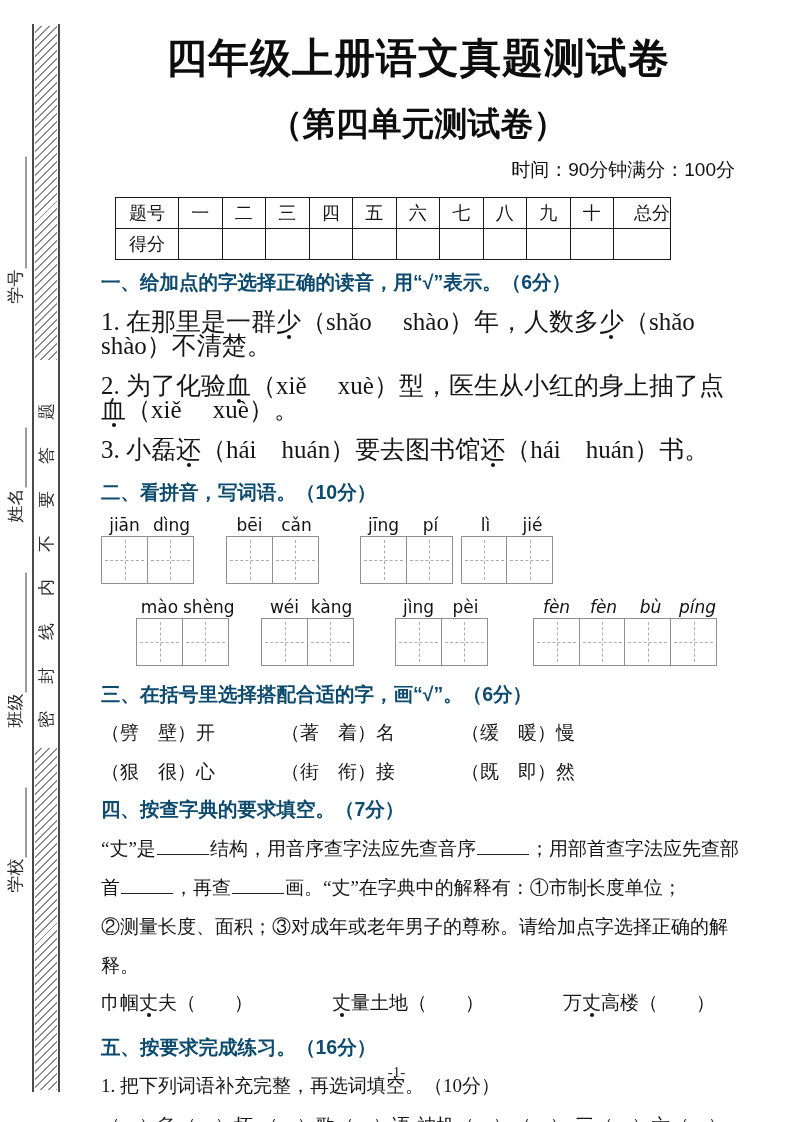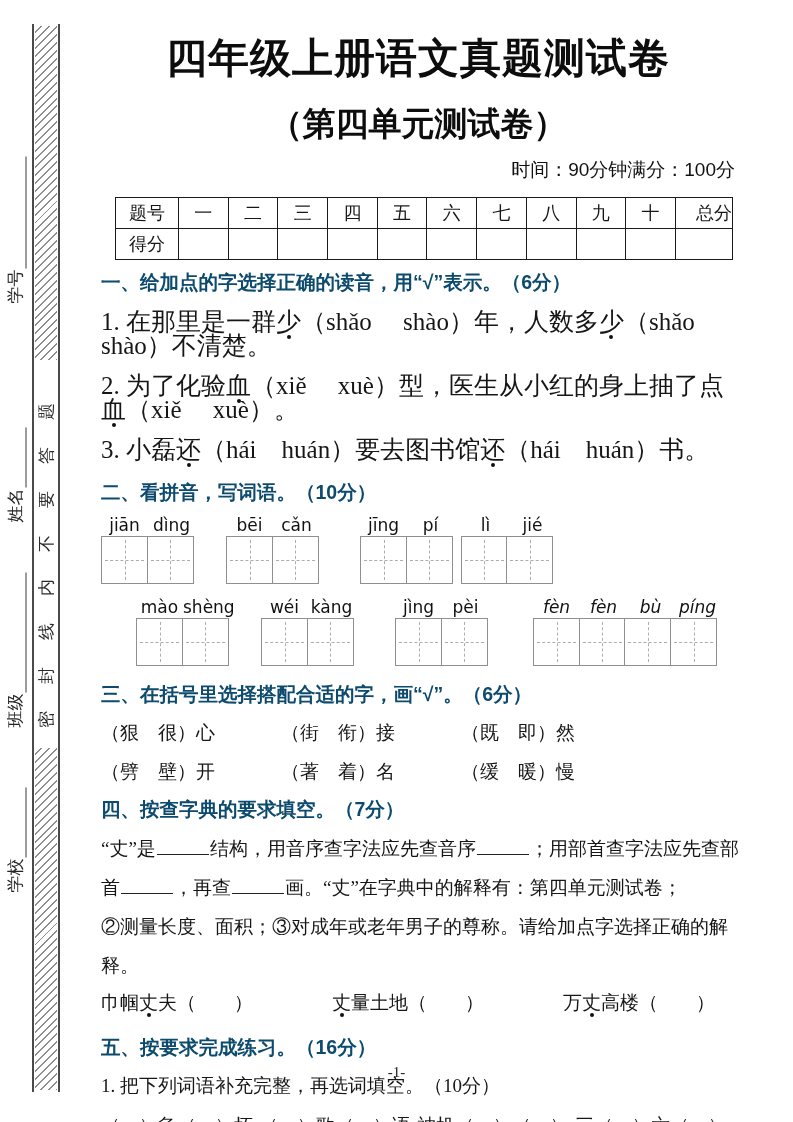--- a/index.html
+++ b/index.html
@@ -21,21 +21,21 @@
     display:flex;align-items:flex-end;white-space:nowrap;font-size:17px;color:#222;}
   .sf-line{display:inline-block;height:4px;border-bottom:1.5px solid #3a3a3a;margin-left:1px;}
   
   .content{position:absolute;left:101px;top:8px;width:634px;}
   .title{margin:26px 0 0 0;text-align:center;font-size:41px;line-height:48px;font-weight:900;
     letter-spacing:1px;font-family:"Liberation Sans","DejaVu Sans",sans-serif;color:#0d0d0d;}
   .subtitle{margin-top:22px;text-align:center;font-size:33px;line-height:40px;font-weight:800;
     font-family:"Liberation Sans","DejaVu Sans",sans-serif;color:#0d0d0d;}
   .meta{margin-top:15px;text-align:right;font-size:19px;line-height:22px;
     font-family:"Liberation Sans","DejaVu Sans",sans-serif;color:#111;}
-  table.score{margin:16px 0 0 14px;border-collapse:collapse;table-layout:fixed;width:618px;font-size:18px;}
+  table.score{margin:16px 0 0 14px;border-collapse:collapse;table-layout:fixed;width:556px;font-size:18px;}
   table.score td{border:1.5px solid #1b1b1b;text-align:center;height:30px;padding:0;}
   table.score td:first-child{width:62px;}
   table.score td:last-child{width:56px;text-align:right;}
   .sec-heading{font-size:19.5px;line-height:24px;font-weight:700;color:#0c4a6e;
     font-family:"Liberation Sans","DejaVu Sans",sans-serif;}
   #s1-heading{margin-top:10px;}
   #s2-heading{margin-top:18px;}
   #s3-heading{margin-top:16px;}
   #s4-heading{margin-top:13px;}
   #s5-heading{margin-top:20px;}
@@ -229,33 +229,33 @@
                 <div class="cell"></div>
               </div>
             </div>
           </div>
         </div>
       </div>
 
     <div class="sec-heading" id="s3-heading">三、在括号里选择搭配合适的字，画“√”。（6分）</div>
     <div id="s3-rows">
         <div class="pair-row">
+          <span class="pair">（劈　壁）开</span>
+          <span class="pair">（著　着）名</span>
+          <span class="pair">（缓　暖）慢</span>
+        </div>
+        <div class="pair-row">
           <span class="pair">（狠　很）心</span>
           <span class="pair">（街　衔）接</span>
           <span class="pair">（既　即）然</span>
         </div>
-        <div class="pair-row">
-          <span class="pair">（劈　壁）开</span>
-          <span class="pair">（著　着）名</span>
-          <span class="pair">（缓　暖）慢</span>
-        </div>
       </div>
 
     <div class="sec-heading" id="s4-heading">四、按查字典的要求填空。（7分）</div>
-    <div class="s4-para" id="s4-para"><span>“丈”是</span><span class="blank"></span><span>结构，用音序查字法应先查音序</span><span class="blank"></span><span>；用部首查字法应先查部</span><br><span>首</span><span class="blank"></span><span>，再查</span><span class="blank"></span><span>画。“丈”在字典中的解释有：第四单元测试卷；</span><br><span>②测量长度、面积；③对成年或老年男子的尊称。请给加点字选择正确的解释。</span></div>
+    <div class="s4-para" id="s4-para"><span>“丈”是</span><span class="blank"></span><span>结构，用音序查字法应先查音序</span><span class="blank"></span><span>；用部首查字法应先查部</span><br><span>首</span><span class="blank"></span><span>，再查</span><span class="blank"></span><span>画。“丈”在字典中的解释有：①市制长度单位；</span><br><span>②测量长度、面积；③对成年或老年男子的尊称。请给加点字选择正确的解释。</span></div>
     <div class="phrase-row" id="s4-phrases">
         <span class="phrase"><span>巾帼</span><span class="dotted">丈</span><span>夫（　　）</span></span>
         <span class="phrase"><span class="dotted">丈</span><span>量土地（　　）</span></span>
         <span class="phrase"><span>万</span><span class="dotted">丈</span><span>高楼（　　）</span></span>
       </div>
 
     <div class="sec-heading" id="s5-heading">五、按要求完成练习。（16分）</div>
     <div class="sub-heading" id="s5-sub">1. 把下列词语补充完整，再选词填空。（10分）</div>
     <div class="fill-row" id="s5-fill">
         <span class="fill-group">（　）急（　）坏</span>

